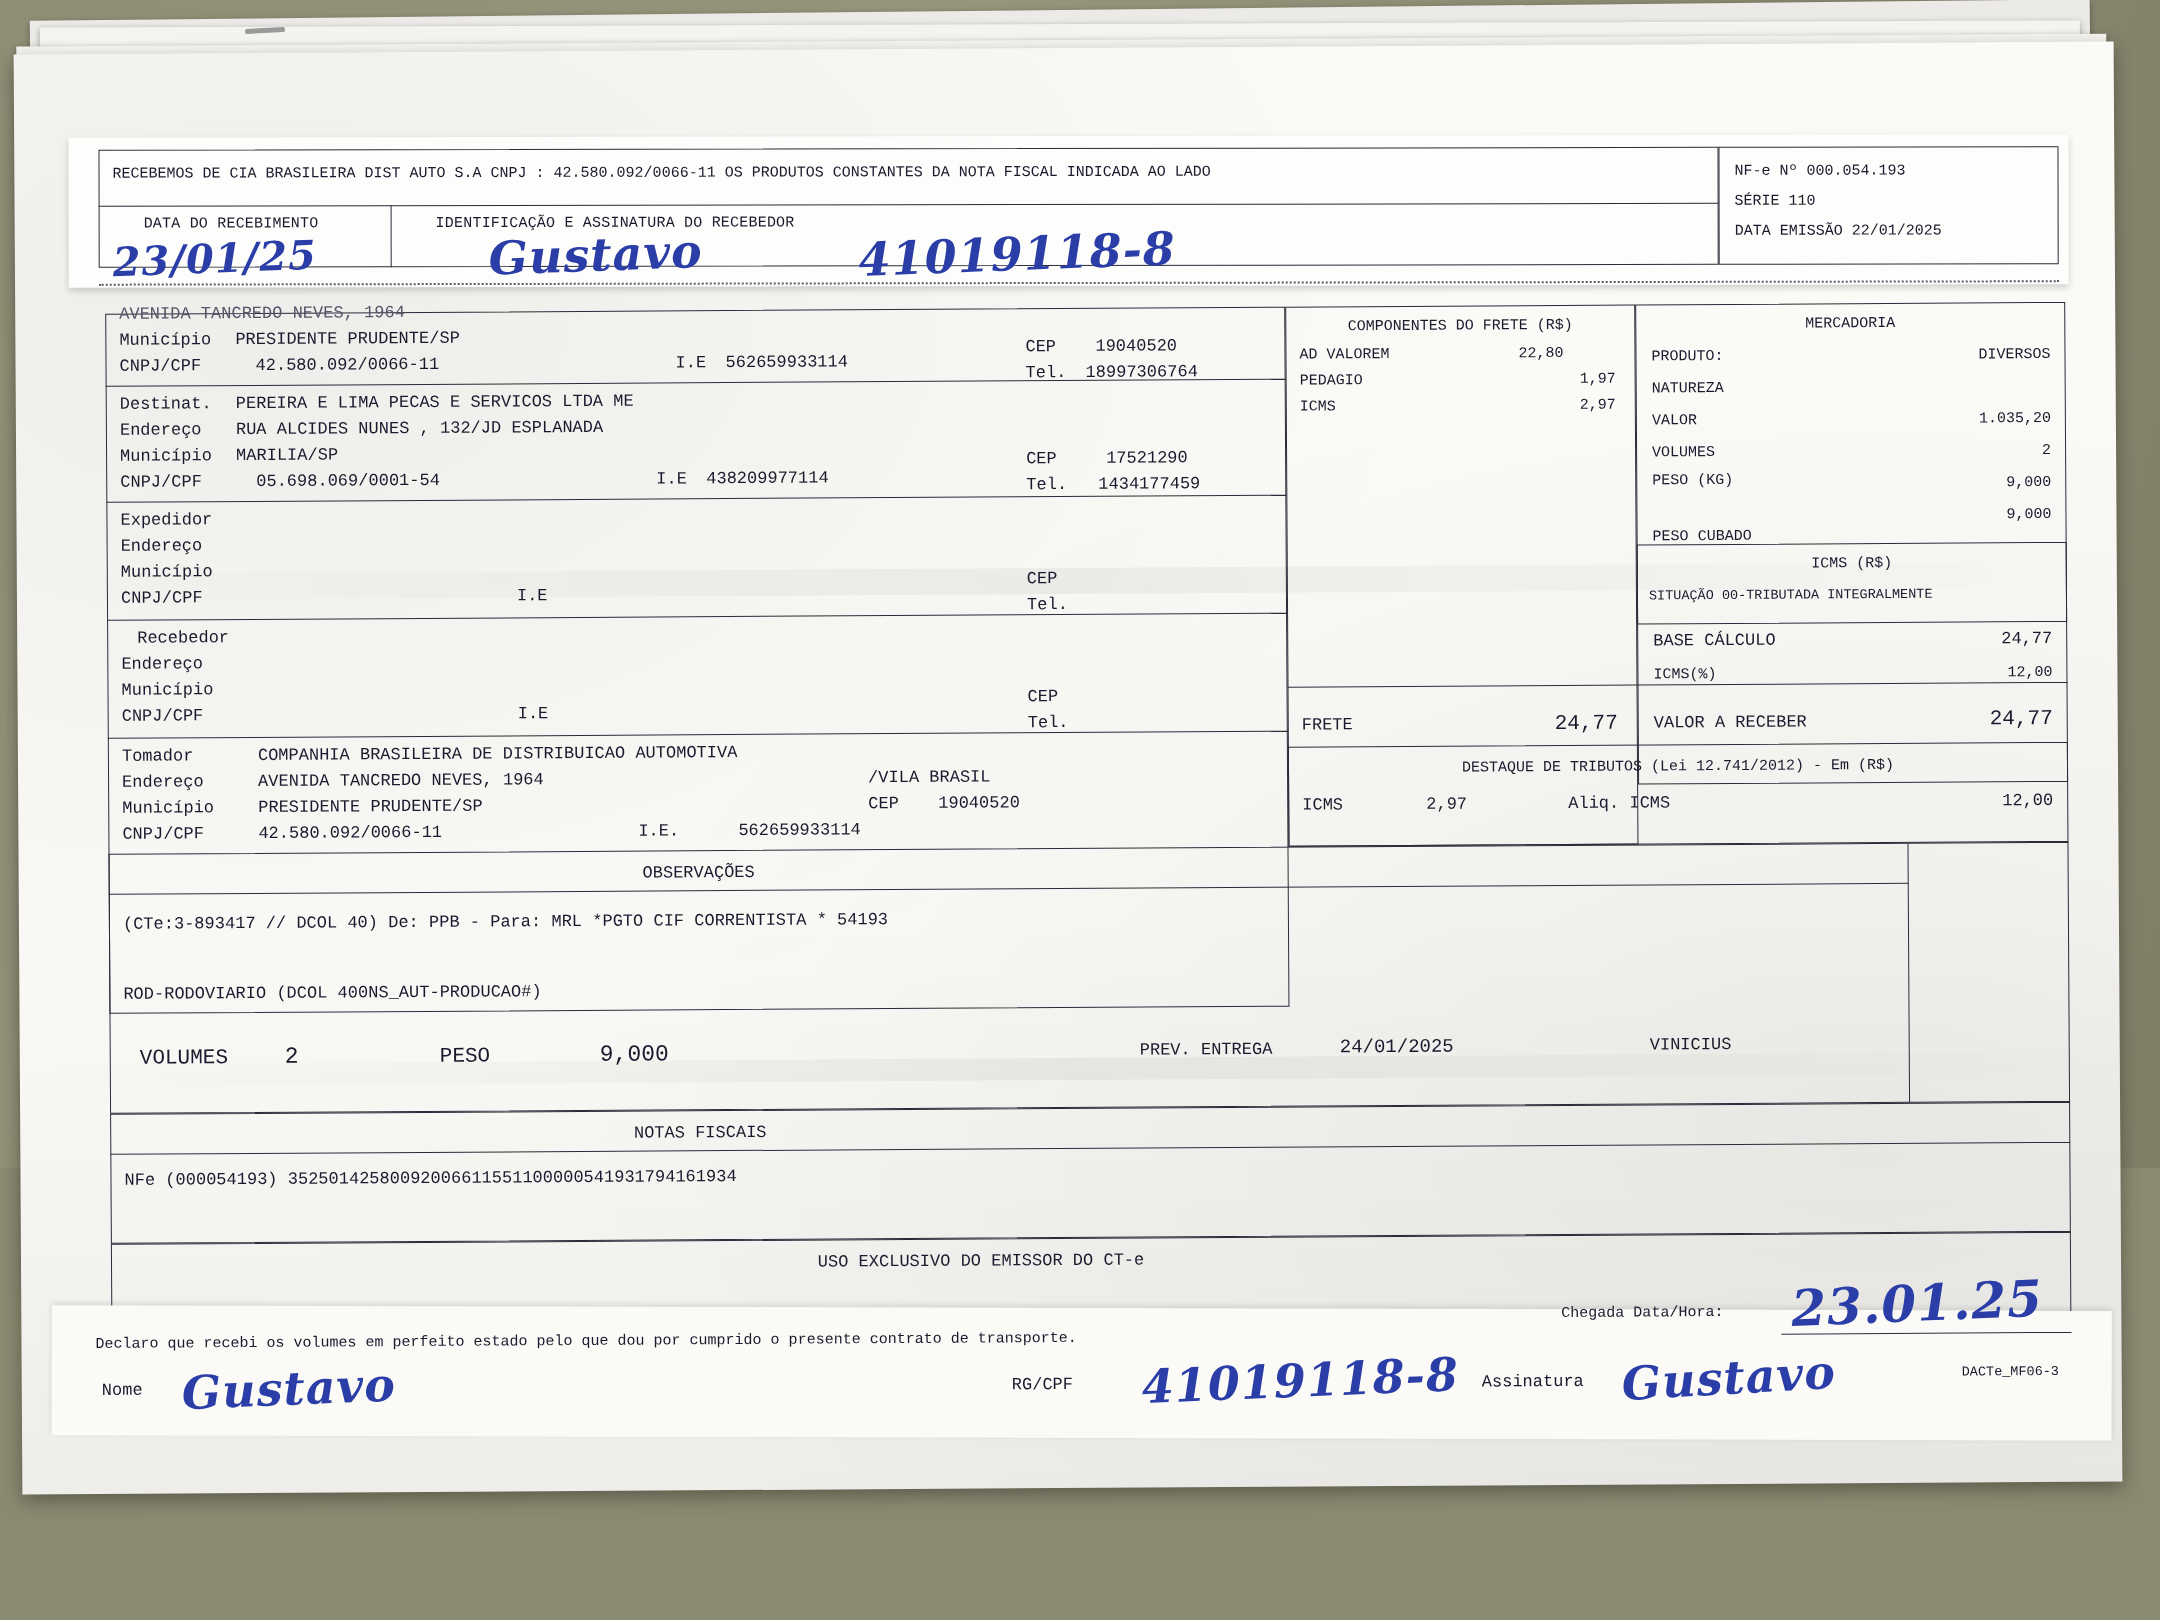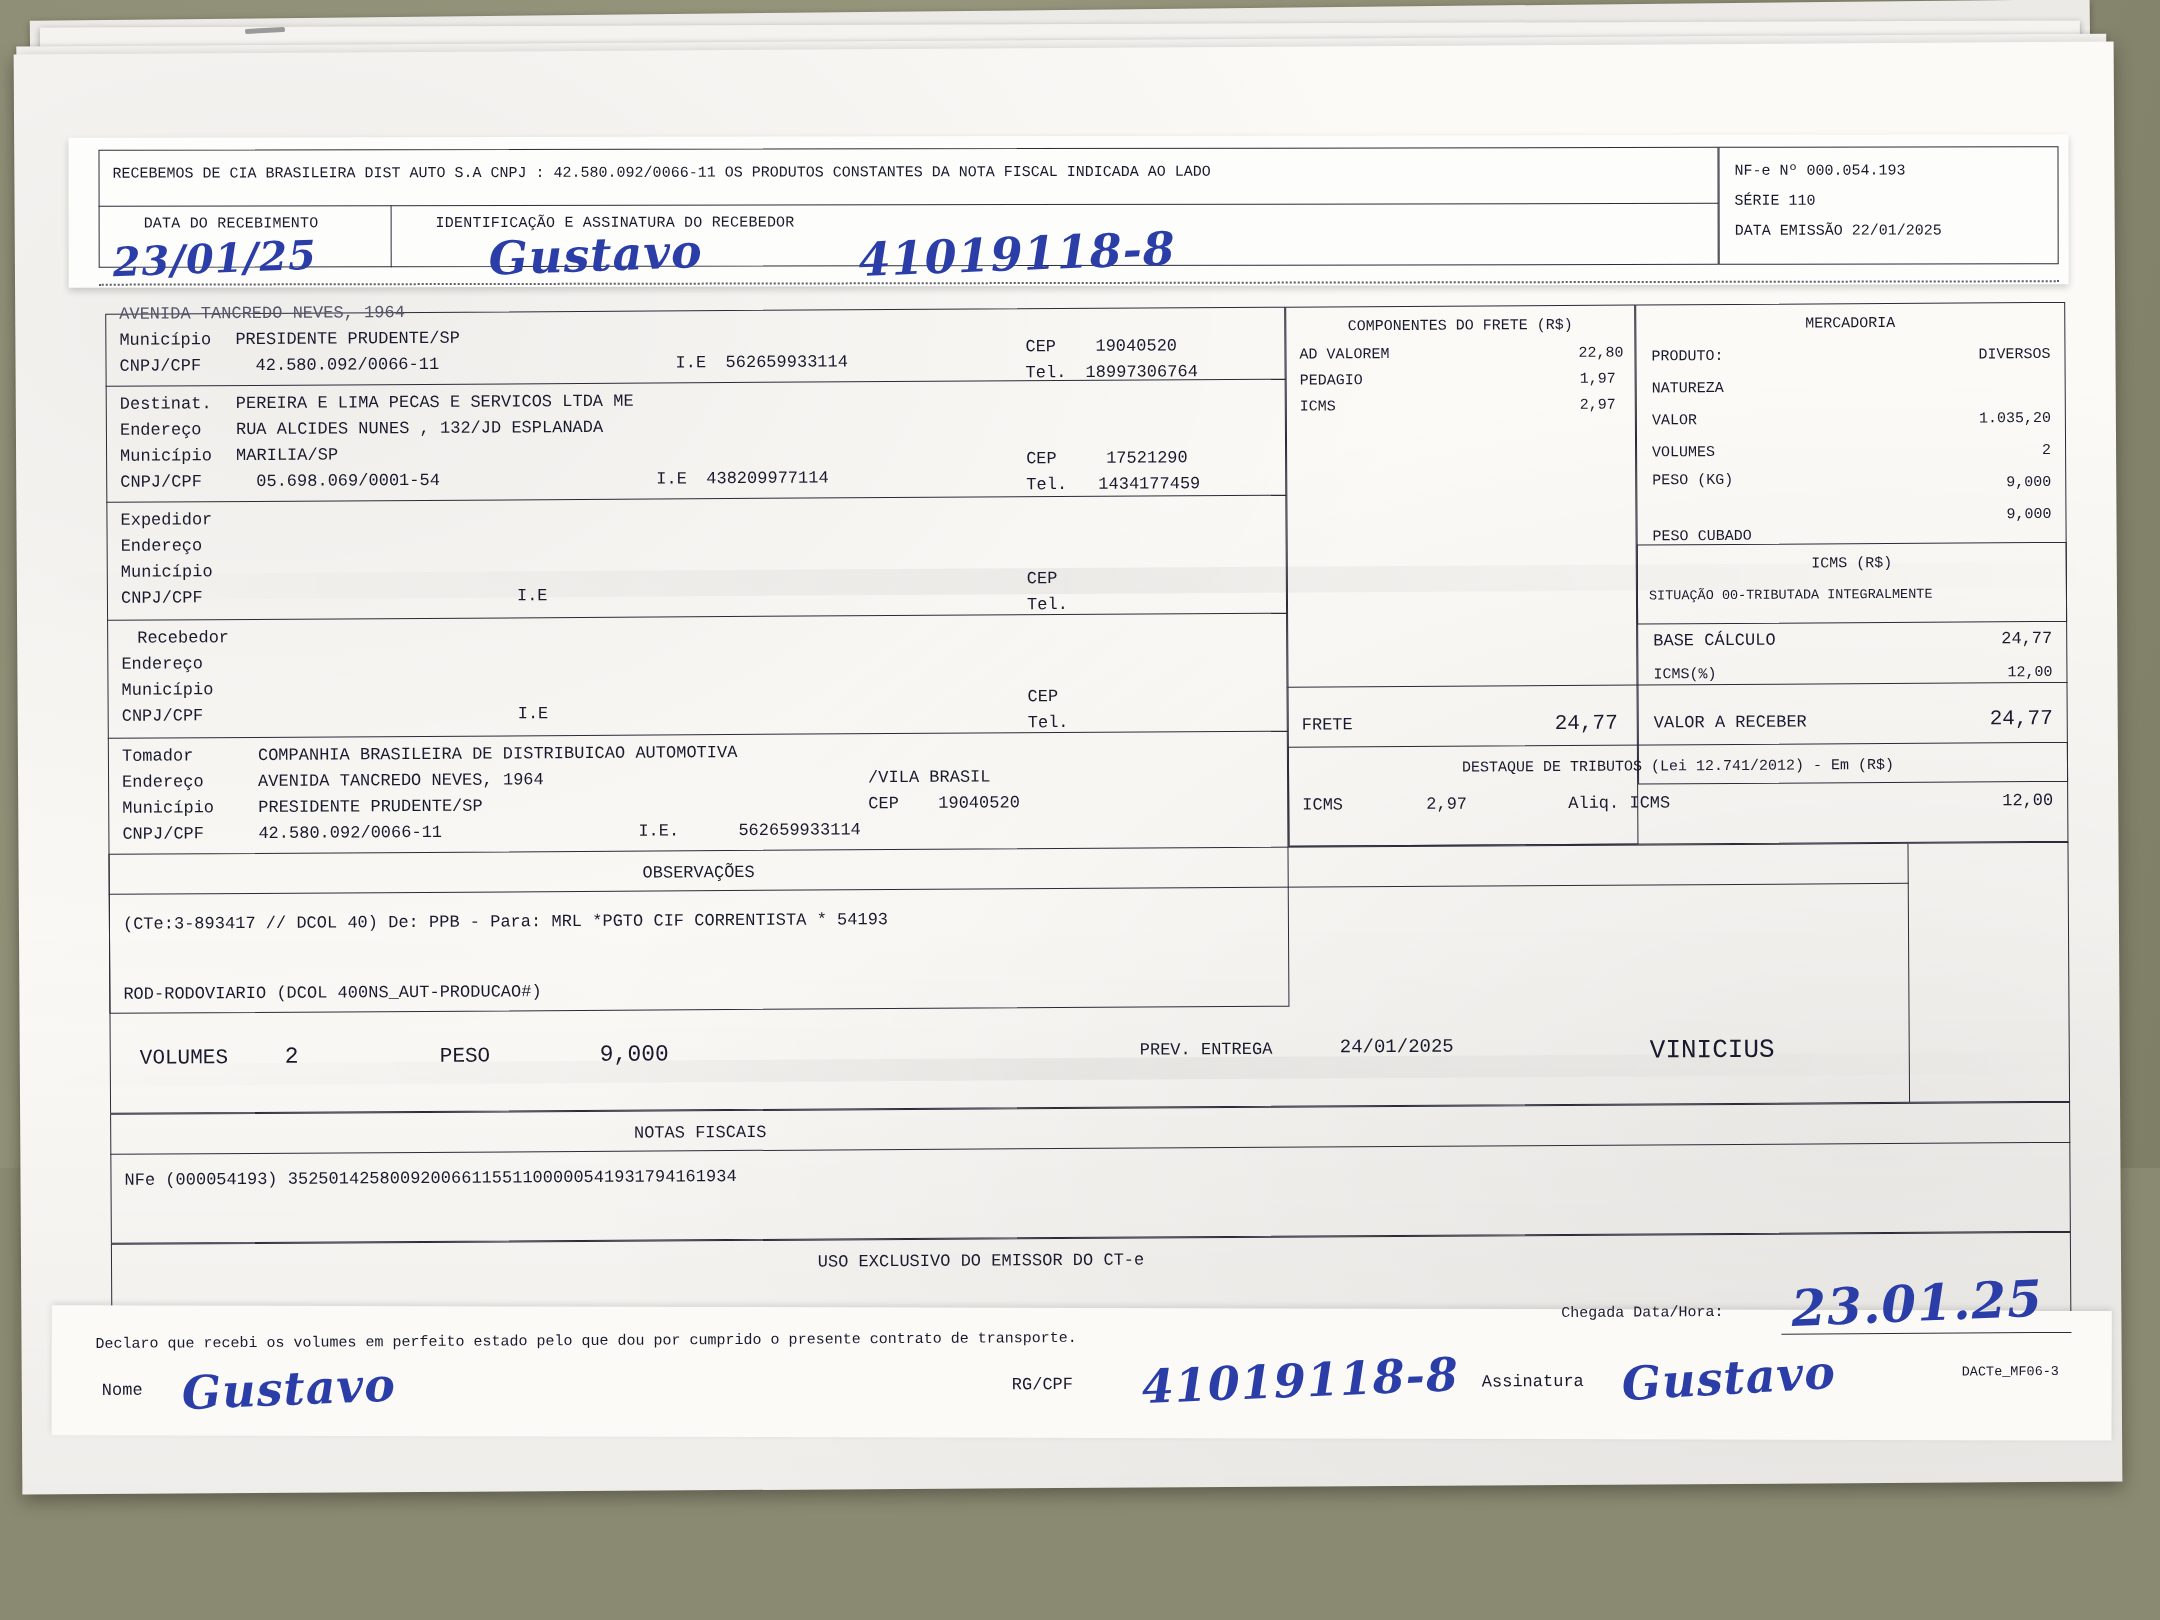--- a/index.html
+++ b/index.html
@@ -218,21 +218,21 @@
       <div class="row" style="left:790px; top:644px;">CEP</div>
       <div class="row" style="left:860px; top:644px;">19040520</div>
       <div class="row" style="left:44px; top:670px;">CNPJ/CPF</div>
       <div class="row" style="left:180px; top:670px;">42.580.092/0066-11</div>
       <div class="row" style="left:560px; top:670px;">I.E.</div>
       <div class="row" style="left:660px; top:670px;">562659933114</div>
 
       <div class="box" style="left:1210px; top:160px; width:350px; height:540px;"></div>
       <div class="row sm ctr" style="left:1210px; top:172px; width:350px;">COMPONENTES DO FRETE (R$)</div>
       <div class="row sm" style="left:1224px; top:200px;">AD VALOREM</div>
-      <div class="row sm rt" style="left:1388px; top:200px; width:160px;">22,80</div>
+      <div class="row sm rt" style="left:1328px; top:200px; width:160px;">22,80</div>
       <div class="row sm" style="left:1224px; top:226px;">PEDAGIO</div>
       <div class="row sm rt" style="left:1380px; top:226px; width:160px;">1,97</div>
       <div class="row sm" style="left:1224px; top:252px;">ICMS</div>
       <div class="row sm rt" style="left:1380px; top:252px; width:160px;">2,97</div>
 
       <div class="hline" style="left:1210px; top:540px; width:350px;"></div>
       <div class="row" style="left:1224px; top:568px;">FRETE</div>
       <div class="row rt" style="left:1340px; top:566px; width:200px; font-size:21px;">24,77</div>
 
       <div class="box" style="left:1560px; top:160px; width:430px; height:320px;"></div>
@@ -275,21 +275,21 @@
       <div class="hline" style="left:30px; top:740px; width:1800px;"></div>
       <div class="row" style="left:44px; top:760px;">(CTe:3-893417 // DCOL 40)      De: PPB - Para: MRL *PGTO CIF CORRENTISTA * 54193</div>
       <div class="row" style="left:44px; top:830px;">ROD-RODOVIARIO (DCOL 400NS_AUT-PRODUCAO#)</div>
 
       <div class="row" style="left:60px; top:892px; font-size:21px;">VOLUMES</div>
       <div class="row" style="left:205px; top:890px; font-size:23px;">2</div>
       <div class="row" style="left:360px; top:892px; font-size:21px;">PESO</div>
       <div class="row" style="left:520px; top:890px; font-size:23px;">9,000</div>
       <div class="row" style="left:1060px; top:892px;">PREV. ENTREGA</div>
       <div class="row" style="left:1260px; top:890px; font-size:19px;">24/01/2025</div>
-      <div class="row" style="left:1570px; top:890px; font-size:26px;">VINICIUS</div>
+      <div class="row" style="left:1570px; top:890px; font-size:17px;">VINICIUS</div>
 
       <div class="box" style="left:30px; top:960px; width:1960px; height:130px;"></div>
       <div class="row ctr" style="left:30px; top:972px; width:1180px;">NOTAS FISCAIS</div>
       <div class="hline" style="left:30px; top:1000px; width:1960px;"></div>
       <div class="row" style="left:44px; top:1016px;">NFe (000054193) 35250142580092006611551100000541931794161934</div>
 
       <div class="box" style="left:30px; top:1090px; width:1960px; height:185px;"></div>
       <div class="row ctr" style="left:600px; top:1102px; width:600px;">USO EXCLUSIVO DO EMISSOR DO CT-e</div>
 
       <div class="bottomsheet"></div>

